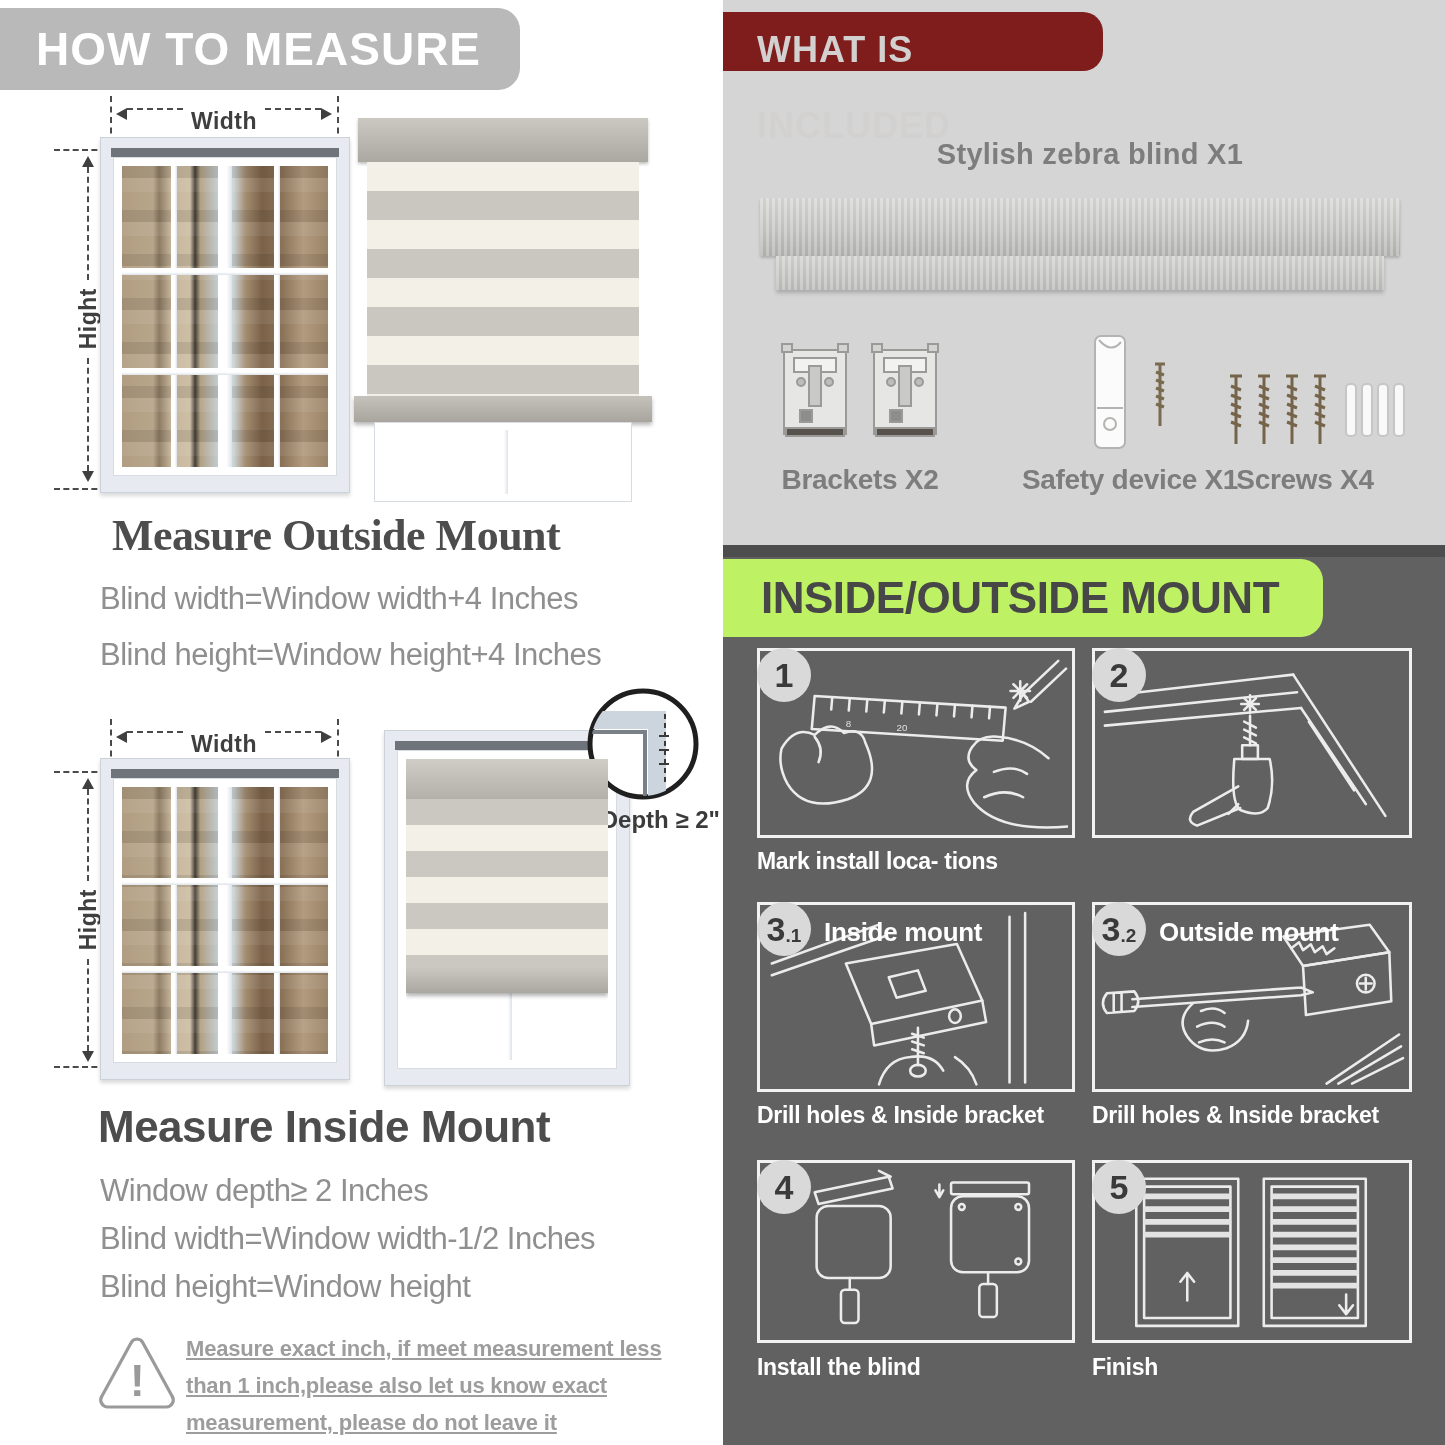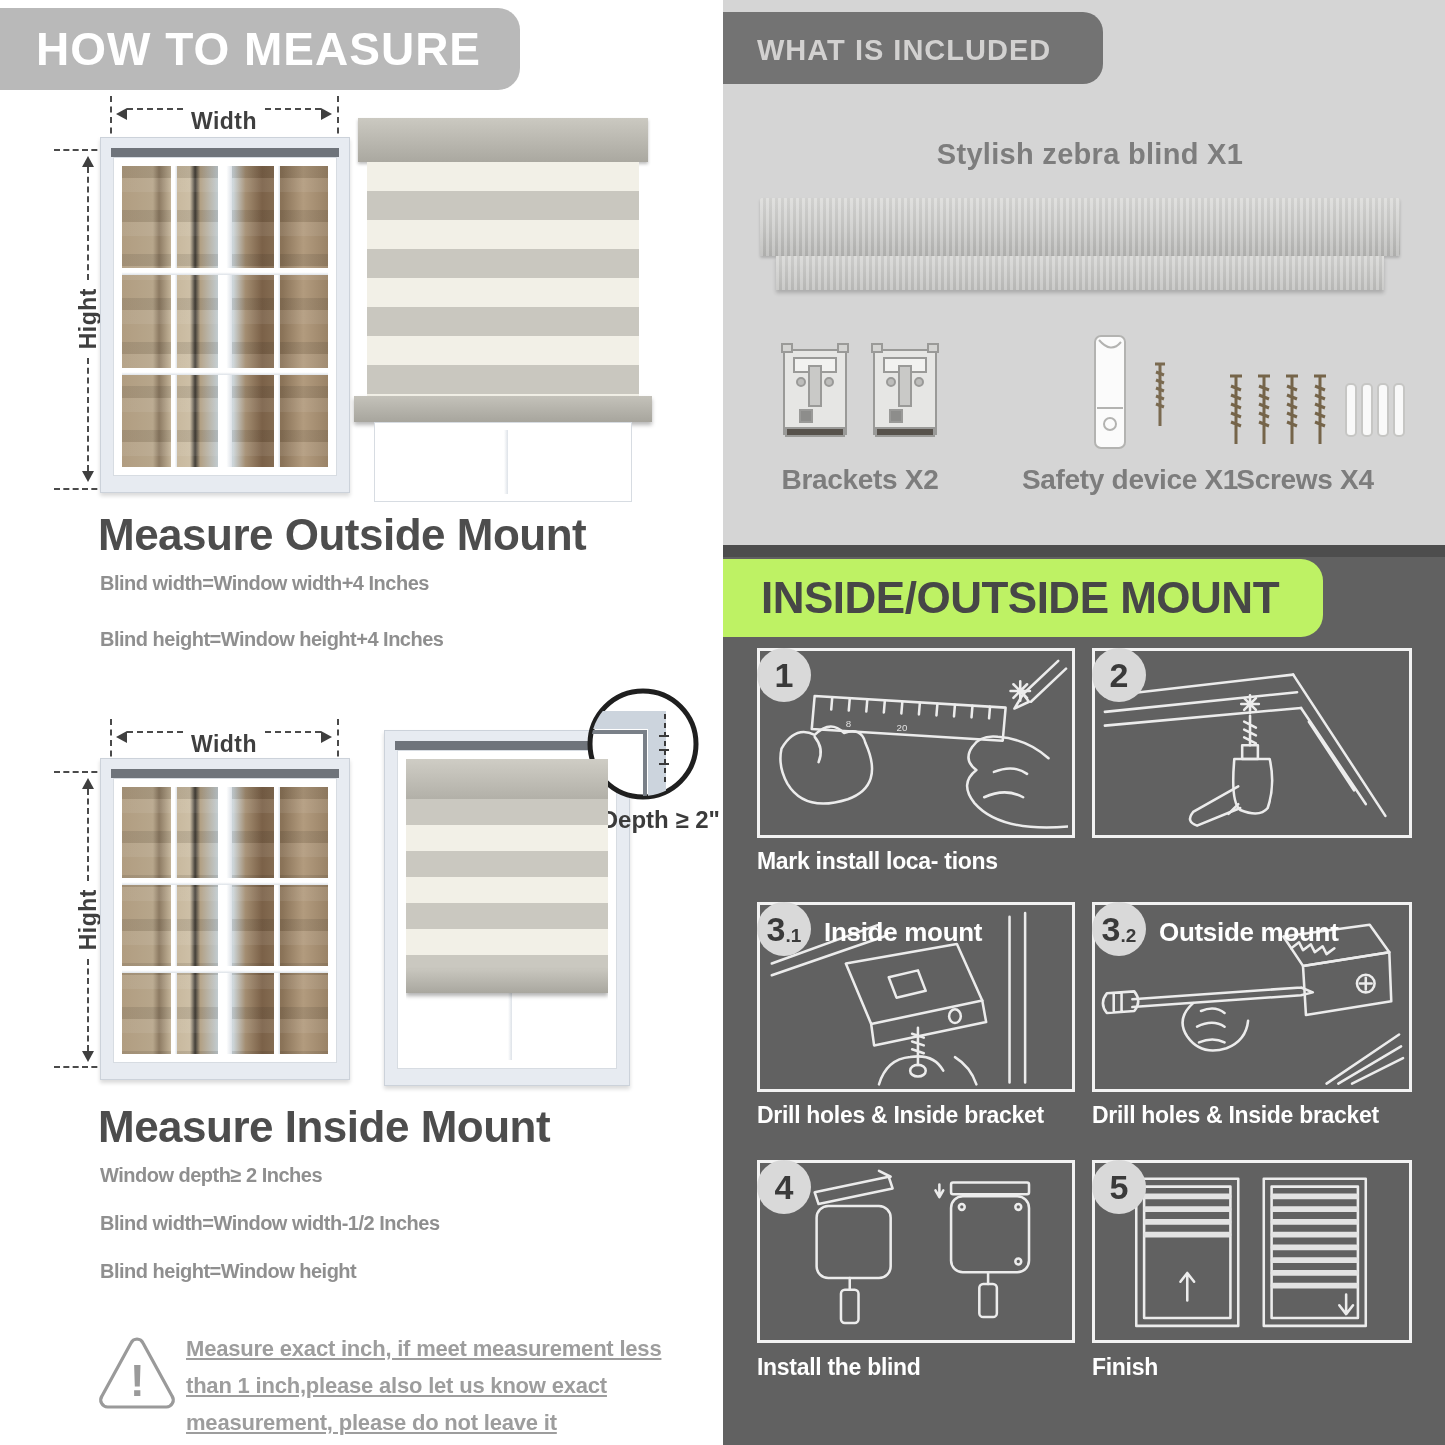--- a/index.html
+++ b/index.html
@@ -5,21 +5,21 @@
   html,body{margin:0;padding:0;background:#fff;}
   .page{position:relative;width:1445px;height:1445px;background:#ffffff;
         font-family:"Liberation Sans",sans-serif;overflow:hidden;}
   .abs{position:absolute;}
 
   
   .howto-header{position:absolute;left:0;top:8px;width:520px;height:82px;background:#b9b9b9;
     border-radius:0 22px 22px 0;color:#fff;font-size:46px;font-weight:bold;line-height:82px;
     padding-left:36px;letter-spacing:1px;box-sizing:border-box;}
   .h2{position:absolute;font-size:44px;font-weight:bold;color:#4d4d4d;letter-spacing:-0.5px;}
-  .mline{position:absolute;font-size:20px;font-weight:bold;color:#8f8f8f;letter-spacing:-0.5px;}
+  .mline{position:absolute;font-size:31px;font-weight:normal;color:#8f8f8f;letter-spacing:-0.5px;margin-top:9px;}
   .warn-line{position:absolute;font-size:22px;font-weight:bold;color:#9d9d9d;letter-spacing:-0.2px;text-decoration:underline;}
 
   
   .window{position:absolute;}
   .win-outer{position:absolute;inset:0;background:#e7ebf1;border:1px solid #ccd2da;
     box-shadow:0 3px 4px rgba(0,0,0,0.15);}
   .lintel{position:absolute;left:10px;right:10px;top:10px;height:9px;background:#6f747b;}
   .sash{position:absolute;left:12px;right:12px;top:19px;bottom:16px;background:#fff;
     border:1px solid #d7dce2;}
   .glass{position:absolute;inset:8px;overflow:hidden;}
@@ -69,22 +69,22 @@
   .vg{position:absolute;width:0;border-left:2px dashed #4a4a4a;}
   .hg{position:absolute;height:0;border-top:2px dashed #4a4a4a;}
 
   
   .depth-circle{position:absolute;left:585px;top:686px;}
   .depth-label{position:absolute;left:556px;top:806px;width:164px;text-align:right;
     font-size:24px;font-weight:bold;color:#3b3b3b;}
 
   
   .right-light{position:absolute;left:723px;top:0;width:722px;height:545px;background:#d5d5d5;}
-  .included-header{position:absolute;left:723px;top:12px;width:380px;height:72px;background:#737373;
-    border-radius:0 20px 20px 0;color:#d2d1d0;font-size:29px;font-weight:bold;line-height:76px;
+  .included-header{position:absolute;left:723px;top:12px;width:380px;height:59px;background:#7f1d1d;
+    border-radius:0 20px 20px 0;color:#d2d1d0;font-size:36px;font-weight:bold;line-height:76px;
     padding-left:34px;letter-spacing:1px;box-sizing:border-box;}
   .blind-label{position:absolute;left:810px;top:138px;width:560px;text-align:center;
     font-size:29px;font-weight:bold;color:#7d7d7d;letter-spacing:0.3px;}
   .rail-big{position:absolute;left:760px;top:198px;width:640px;height:58px;border-radius:2px;
     background:repeating-linear-gradient(90deg, rgba(255,255,255,0.22) 0 3px, rgba(0,0,0,0.03) 3px 6px),
       linear-gradient(180deg,#d8d8d6 0%,#c6c6c4 55%,#b3b3b1 100%);
     box-shadow:0 2px 3px rgba(0,0,0,0.18);}
   .rail-small{position:absolute;left:776px;top:256px;width:608px;height:34px;
     background:repeating-linear-gradient(90deg, rgba(255,255,255,0.22) 0 3px, rgba(0,0,0,0.03) 3px 6px),
       linear-gradient(180deg,#d3d3d1,#bcbcba);box-shadow:0 3px 4px rgba(0,0,0,0.2);}
@@ -159,21 +159,21 @@
     <div class="b-rail"></div>
     <div class="b-fabric"></div>
     <div class="b-bottom"></div>
     <div class="b-window">
       <div class="glass photo-light">
         <div class="mull mv" style="left:calc(50% - 5px);width:10px;"></div>
       </div>
     </div>
   </div>
 
-  <div class="h2" style="left:98px;top:510px;">Measure Outside Mount</div>
+  <div class="h2" style="left:112px;top:510px;font-family:Liberation Serif, serif;">Measure Outside Mount</div>
   <div class="mline" style="left:100px;top:572px;">Blind width=Window width+4 Inches</div>
   <div class="mline" style="left:100px;top:628px;">Blind height=Window height+4 Inches</div>
 
   <div class="warrow" style="left:110px;top:731px;width:228px;">
     <span class="ah l"></span>
     <span class="dash"></span>
     <span class="alabel">Width</span>
     <span class="dash"></span>
     <span class="ah r"></span>
   </div>

